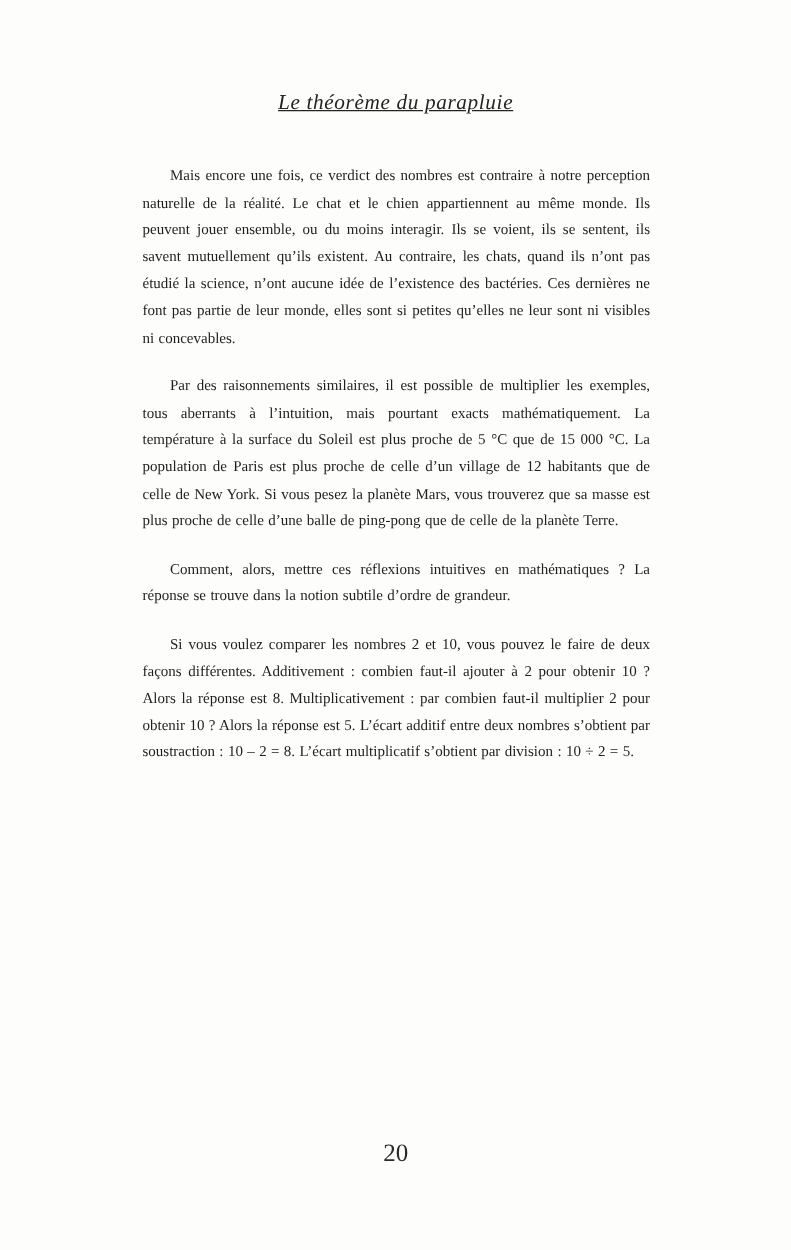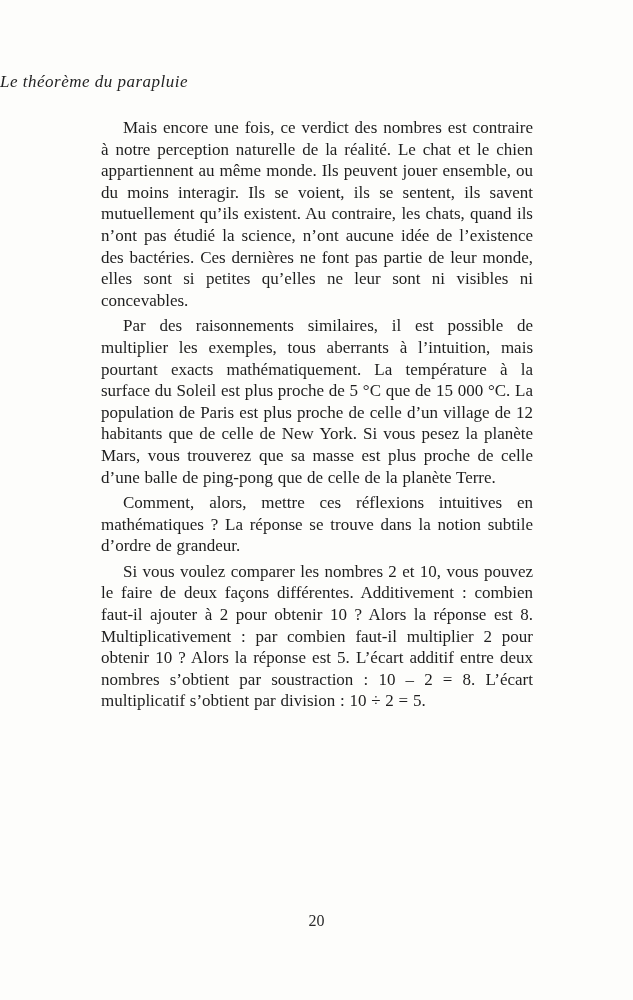--- a/index.html
+++ b/index.html
@@ -15,50 +15,51 @@
     background: #fdfdfb;
     color: #1e1e1e;
     font-family: "Liberation Serif", "DejaVu Serif", serif;
     overflow: hidden;
   }
   .running-header {
     position: absolute;
     top: 72px;
     left: 0;
     width: 100%;
-    text-align: left;
+    text-align: center;
     font-style: italic;
     font-size: 17px;
     letter-spacing: 0.5px;
     color: #242424;
+    text-decoration: underline;
   }
   .text-block {
     position: absolute;
     top: 113px;
     left: 97px;
     width: 440px;
   }
   .para {
-    margin: 4px;
-    font-size: 17px;
+    margin: 17px;
+    font-size: 12px;
     line-height: 21.6px;
     text-align: justify;
     text-indent: 22px;
     word-spacing: 0.5px;
   }
   .para.section-start {
     margin-top: 21px;
   }
   .page-number {
     position: absolute;
     top: 912px;
     left: 0;
     width: 100%;
     text-align: center;
-    font-size: 16px;
+    font-size: 20px;
     color: #2a2a2a;
   }
 </style>
 </head>
 <body>
 
 <div class="page">
   <div class="running-header">Le théorème du parapluie</div>
 
   <div class="text-block">

